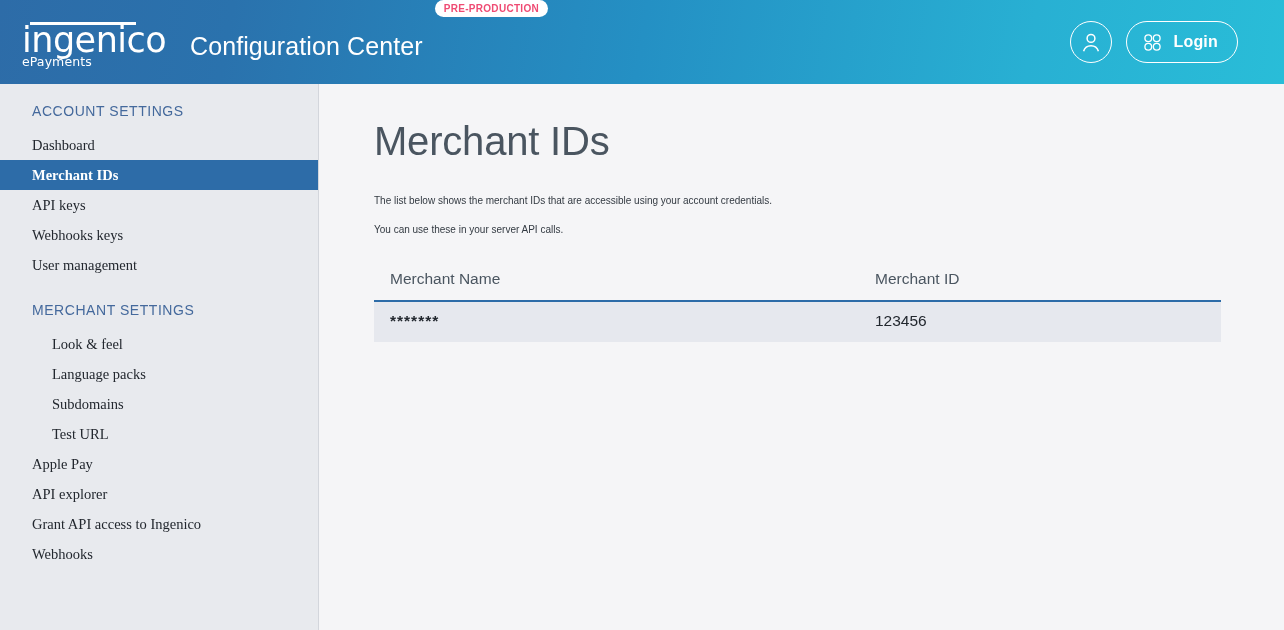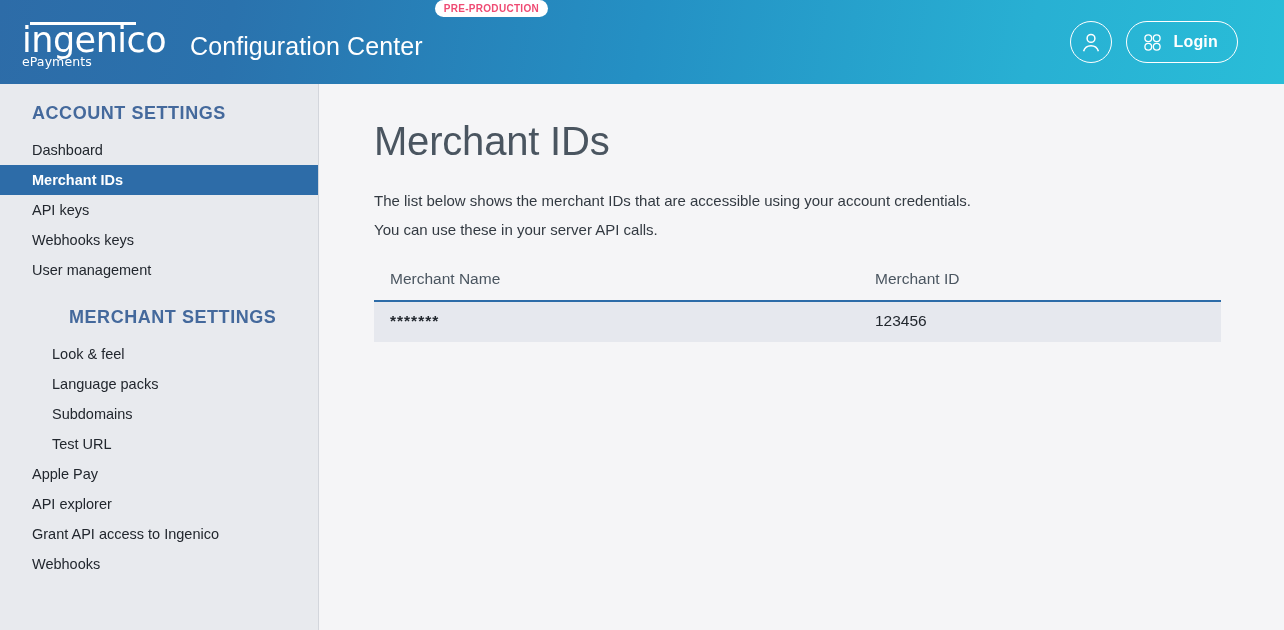--- a/index.html
+++ b/index.html
@@ -130,38 +130,39 @@
   .sidebar {
     width: 319px;
     height: 553px;
     background: #e8eaee;
     border-right: 1px solid #d3d6dc;
     padding-top: 19px;
     overflow: hidden;
   }
 
   .nav-section-title {
-    font-size: 18px;
-    font-weight: bold;
+    font-size: 14px;
+    font-weight: normal;
     letter-spacing: 0.55px;
     color: #44699c;
     padding: 0 0 0 32px;
     margin-bottom: 11px;
   }
-  .nav-section-title.second { margin-top: 22px; margin-left: 37px; }
+  .nav-section-title.second { margin-top: 22px; }
 
   .nav-item {
     height: 30px;
     display: flex;
     align-items: center;
     padding-left: 32px;
     font-size: 14.5px;
     color: #22272e;
     cursor: pointer;
     position: relative;
+    font-family: Liberation Serif, serif;
   }
   .nav-item.active {
     background: #2d6ca8;
     color: #ffffff;
     font-weight: bold;
   }
   .nav-item.sub { padding-left: 52px; }
   .nav-item.expandable { padding-left: 32px; }
 
   .chevron {
@@ -184,21 +185,21 @@
   .page-title {
     font-size: 40px;
     font-weight: 400;
     color: #4a5560;
     letter-spacing: -0.2px;
     line-height: 46px;
     margin-bottom: 22px;
   }
 
   .page-desc {
-    font-size: 15px;
+    font-size: 10px;
     color: #333a42;
     line-height: 29px;
     max-width: 760px;
   }
 
   .table-wrap {
     margin-top: 26px;
     width: 847px;
   }
 

